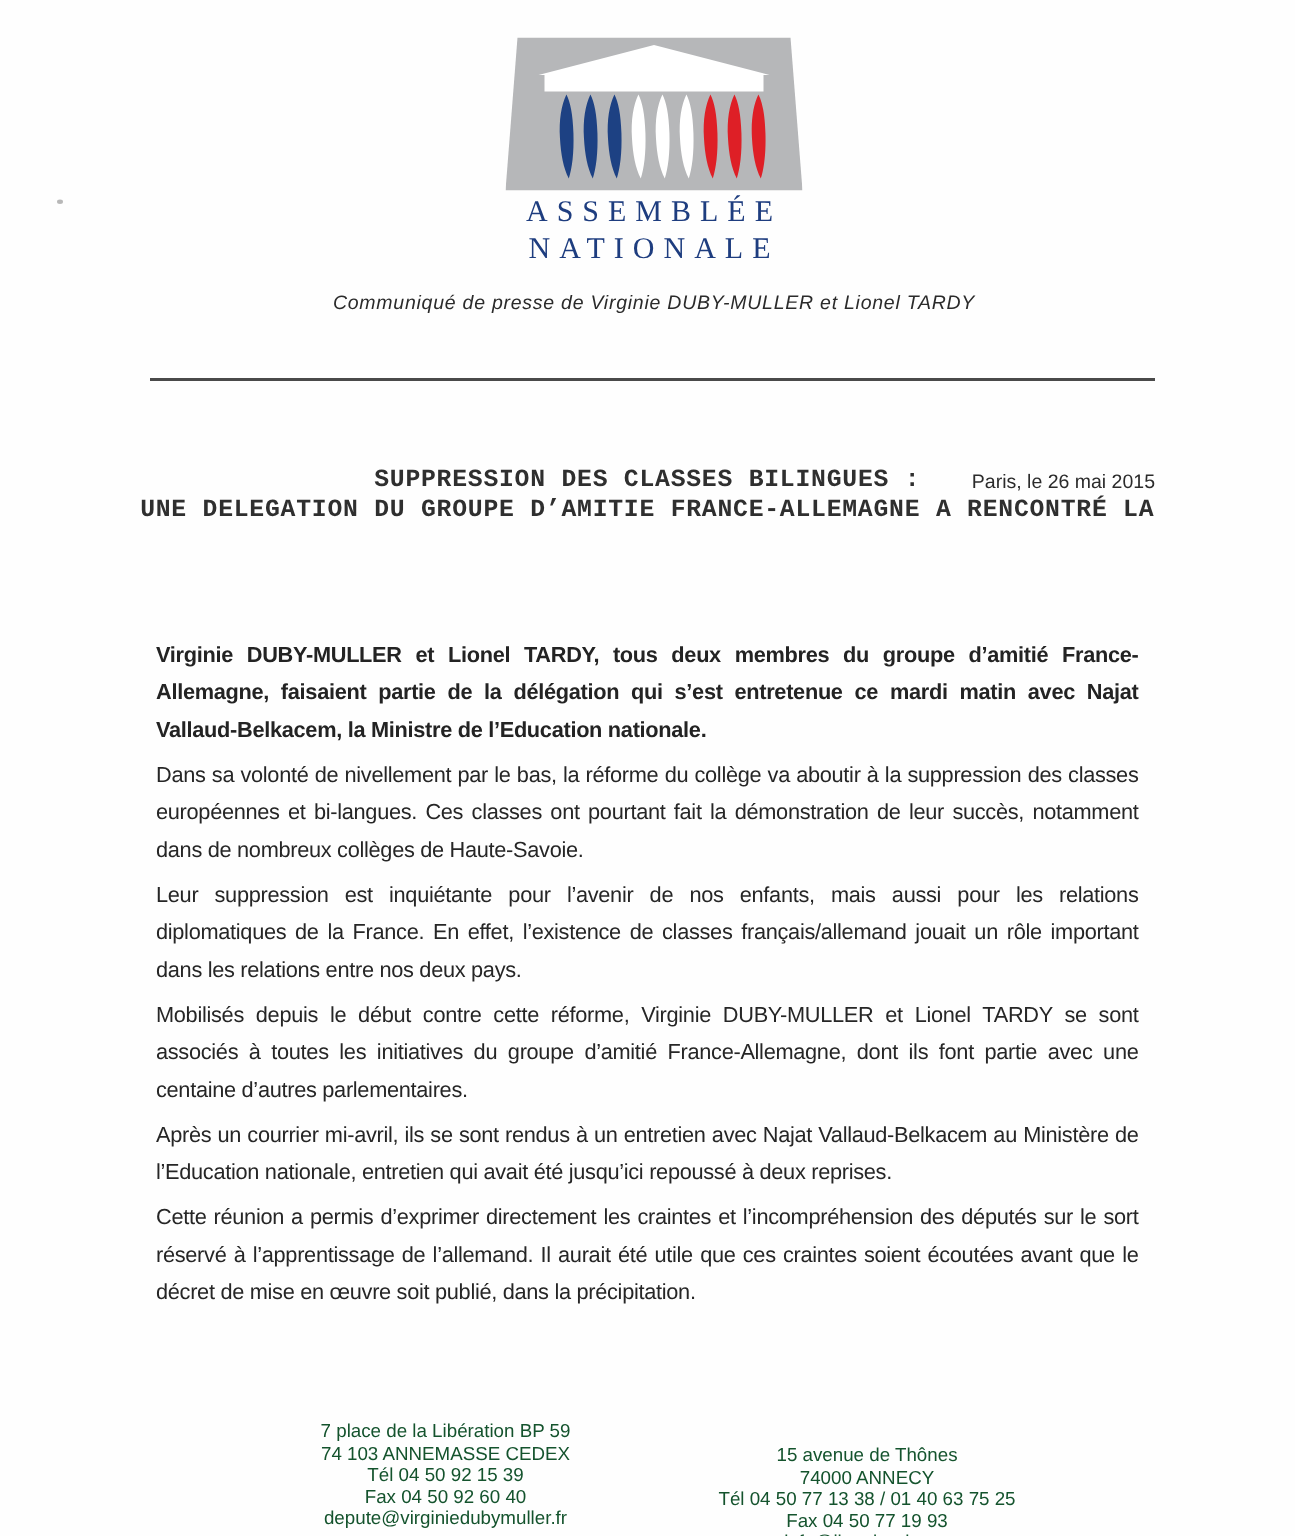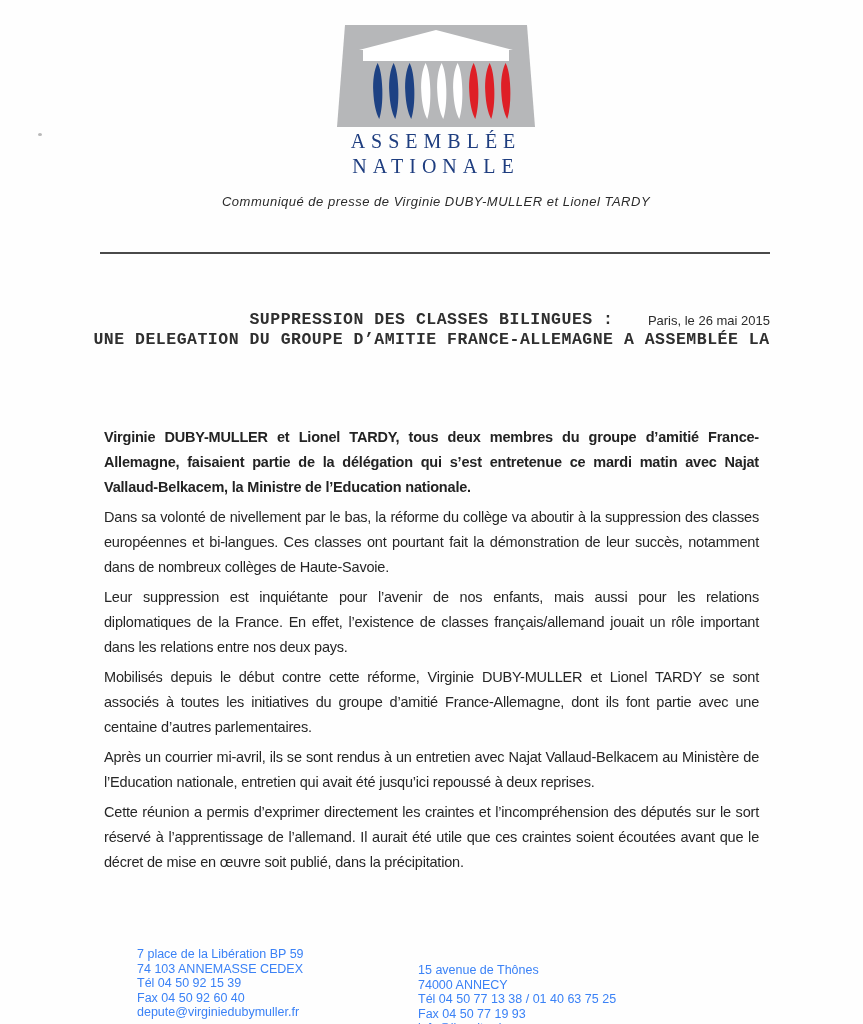--- a/index.html
+++ b/index.html
@@ -63,23 +63,23 @@
     position:absolute;top:425px;left:104px;width:666px;
     font-size:14.5px;line-height:25px;letter-spacing:-0.2px;
     text-align:justify;
     color:#262626;
   }
   .para{margin:0 11px 5px 0;}
   .para.bold{font-weight:bold;color:#232323;}
   
   .footer-col{
     position:absolute;top:947px;width:320px;
-    text-align:left;
+    text-align:center;
     font-size:12.5px;line-height:14.5px;
-    color:#3b82f6;
+    color:#14532d;
   }
   .footer-left{left:137px;}
   .footer-right{left:418px;margin-top:16px;}
   
   .scan-speck{
     position:absolute;left:38px;top:133px;width:4px;height:3px;
     background:#9a9a9a;border-radius:50%;opacity:.7;
   }
 </style>
 </head>
@@ -113,21 +113,21 @@
     </div>
     <div class="communique">Communiqué de presse de Virginie DUBY-MULLER et Lionel TARDY</div>
   </header>
 
   <div class="rule"></div>
 
   <div class="dateline">Paris, le 26 mai 2015</div>
 
   <h1 class="title">
     <span style="display:block">SUPPRESSION DES CLASSES BILINGUES :</span>
-    <span style="display:block">UNE DELEGATION DU GROUPE D’AMITIE FRANCE-ALLEMAGNE A ASSEMBLÉE LA</span>
+    <span style="display:block">UNE DELEGATION DU GROUPE D’AMITIE FRANCE-ALLEMAGNE A RENCONTRÉ LA</span>
   </h1>
 
   <main class="body">
     <p class="para bold">Virginie DUBY-MULLER et Lionel TARDY, tous deux membres du groupe d’amitié France-Allemagne, faisaient partie de la délégation qui s’est entretenue ce mardi matin avec Najat Vallaud-Belkacem, la Ministre de l’Education nationale.</p>
     <p class="para">Dans sa volonté de nivellement par le bas, la réforme du collège va aboutir à la suppression des classes européennes et bi-langues. Ces classes ont pourtant fait la démonstration de leur succès, notamment dans de nombreux collèges de Haute-Savoie.</p>
     <p class="para">Leur suppression est inquiétante pour l’avenir de nos enfants, mais aussi pour les relations diplomatiques de la France. En effet, l’existence de classes français/allemand jouait un rôle important dans les relations entre nos deux pays.</p>
     <p class="para">Mobilisés depuis le début contre cette réforme, Virginie DUBY-MULLER et Lionel TARDY se sont associés à toutes les initiatives du groupe d’amitié France-Allemagne, dont ils font partie avec une centaine d’autres parlementaires.</p>
     <p class="para">Après un courrier mi-avril, ils se sont rendus à un entretien avec Najat Vallaud-Belkacem au Ministère de l’Education nationale, entretien qui avait été jusqu’ici repoussé à deux reprises.</p>
     <p class="para">Cette réunion a permis d’exprimer directement les craintes et l’incompréhension des députés sur le sort réservé à l’apprentissage de l’allemand. Il aurait été utile que ces craintes soient écoutées avant que le décret de mise en œuvre soit publié, dans la précipitation.</p>
   </main>

